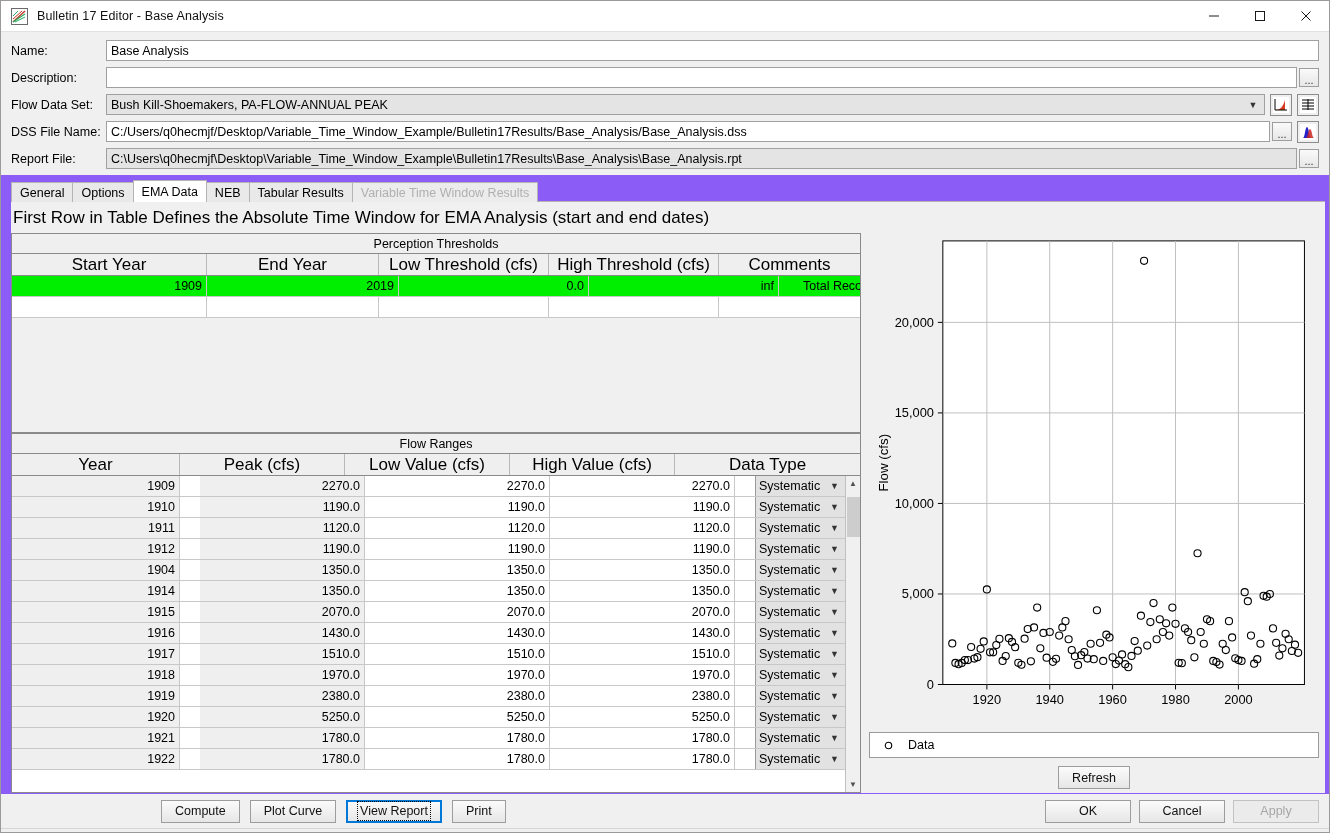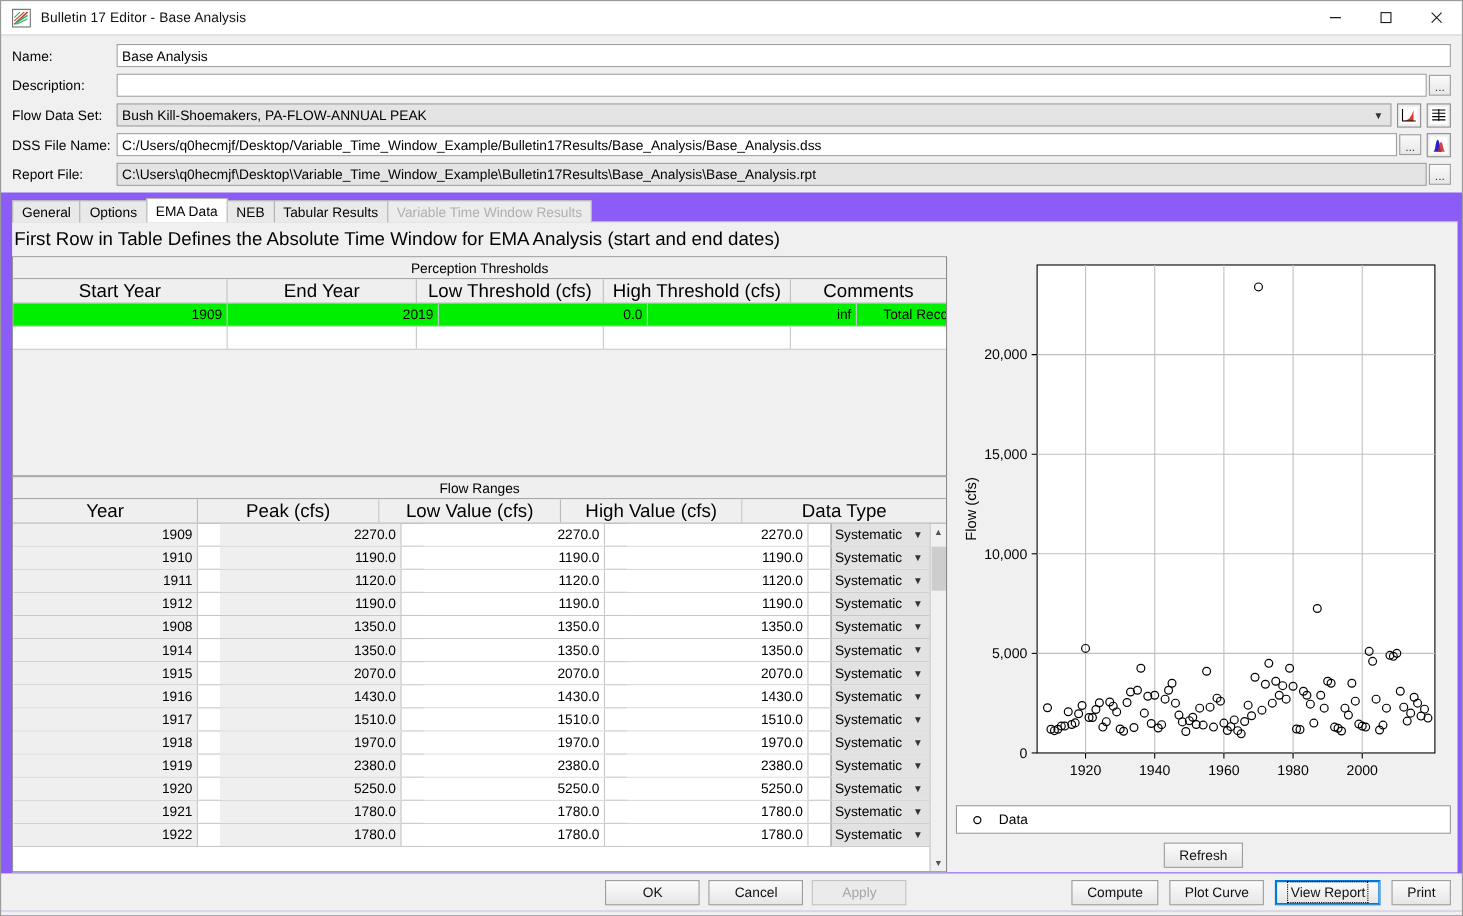--- a/index.html
+++ b/index.html
@@ -424,21 +424,21 @@
                   <div class="dcell num f1 cell-gray">1912</div>
                   <div class="dcell num f2 cell-gray">1190.0</div>
                   <div class="dcell num f3 cell-white">1190.0</div>
                   <div class="dcell num f4 cell-white">1190.0</div>
                   <div class="dcell f5 ddcell">
                     <span class="t">Systematic</span>
                     <span class="a">▼</span>
                   </div>
                 </div>
                 <div class="drow">
-                  <div class="dcell num f1 cell-gray">1908</div>
+                  <div class="dcell num f1 cell-gray">1904</div>
                   <div class="dcell num f2 cell-gray">1350.0</div>
                   <div class="dcell num f3 cell-white">1350.0</div>
                   <div class="dcell num f4 cell-white">1350.0</div>
                   <div class="dcell f5 ddcell">
                     <span class="t">Systematic</span>
                     <span class="a">▼</span>
                   </div>
                 </div>
                 <div class="drow">
                   <div class="dcell num f1 cell-gray">1914</div>
@@ -703,40 +703,40 @@
             <div class="btn">
               <span class="inner">Refresh</span>
             </div>
           </div>
         </div>
       </div>
     </div>
   </div>
 
   <div id="bottombar">
+    <div id="leftbtns">
+        <div class="btn">
+          <span class="inner">Compute</span>
+        </div>
+        <div class="btn">
+          <span class="inner">Plot Curve</span>
+        </div>
+        <div class="btn focused">
+          <span class="inner">View Report</span>
+        </div>
+        <div class="btn">
+          <span class="inner">Print</span>
+        </div>
+      </div>
     <div id="rightbtns">
         <div class="btn">
           <span class="inner">OK</span>
         </div>
         <div class="btn">
           <span class="inner">Cancel</span>
         </div>
         <div class="btn disabled">
           <span class="inner">Apply</span>
         </div>
       </div>
-    <div id="leftbtns">
-        <div class="btn">
-          <span class="inner">Compute</span>
-        </div>
-        <div class="btn">
-          <span class="inner">Plot Curve</span>
-        </div>
-        <div class="btn focused">
-          <span class="inner">View Report</span>
-        </div>
-        <div class="btn">
-          <span class="inner">Print</span>
-        </div>
-      </div>
   </div>
   <div id="statusline"></div>
 </div>
 
 </body></html>

